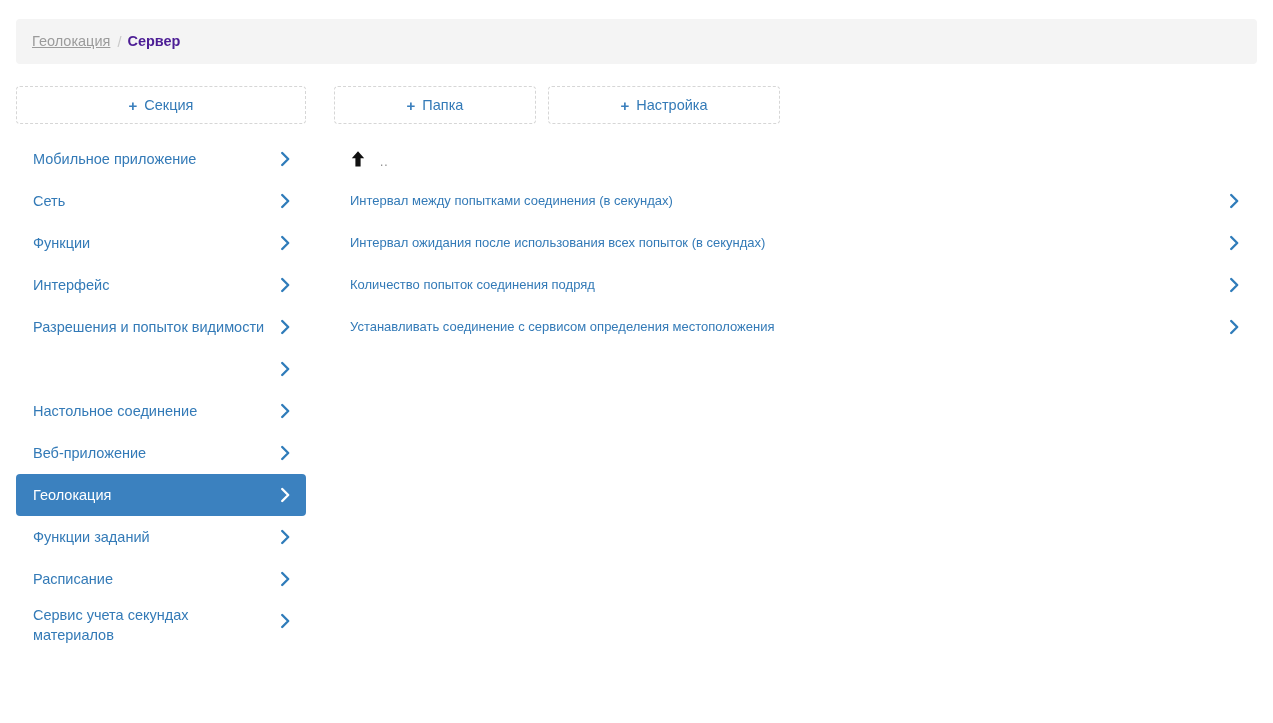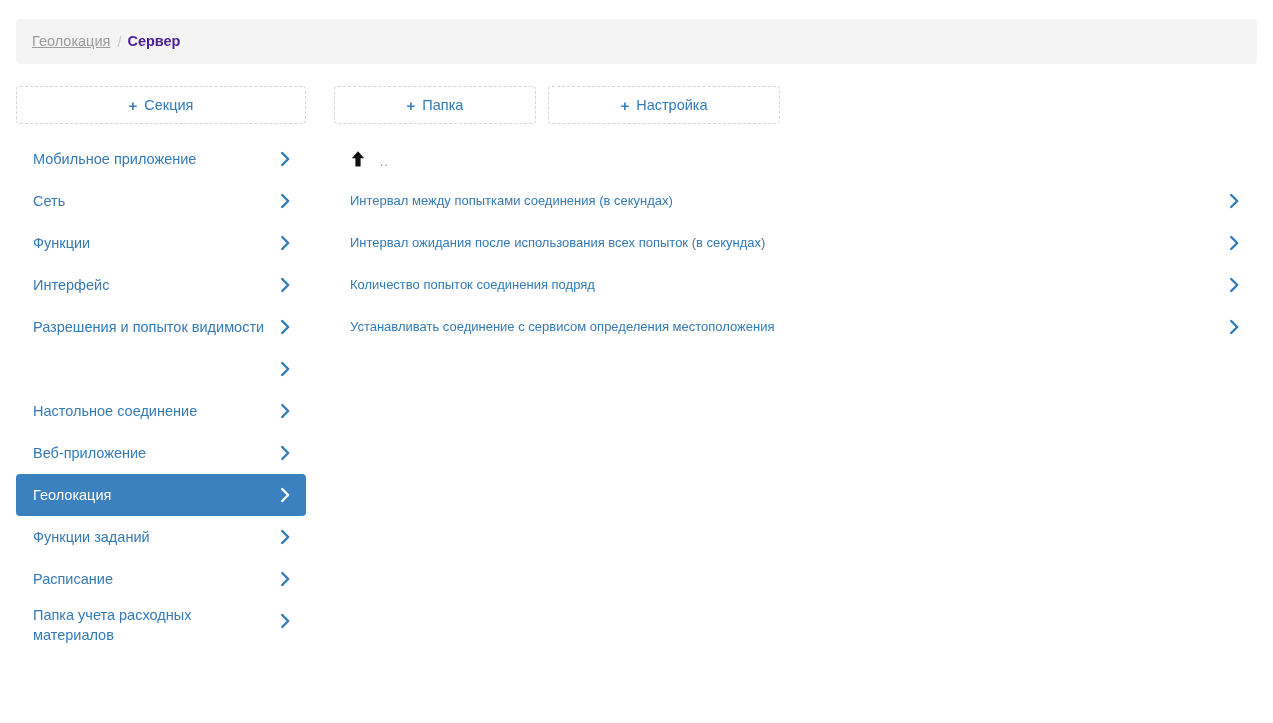--- a/index.html
+++ b/index.html
@@ -302,21 +302,21 @@
         </a>
         <a class="side-item" href="#">
           <span class="side-label">Расписание</span>
           <span class="chev">
             <svg width="13" height="18" viewBox="0 0 13 18" aria-hidden="true">
               <path d="M3.2 3 L9.2 9 L3.2 15"></path>
             </svg>
           </span>
         </a>
         <a class="side-item" href="#">
-          <span class="side-label">Папка учета расходных материалов</span>
+          <span class="side-label">Сервис учета секундах материалов</span>
           <span class="chev">
             <svg width="13" height="18" viewBox="0 0 13 18" aria-hidden="true">
               <path d="M3.2 3 L9.2 9 L3.2 15"></path>
             </svg>
           </span>
         </a>
       </div>
 
     <div class="content">
       <a class="up-row" href="#">

